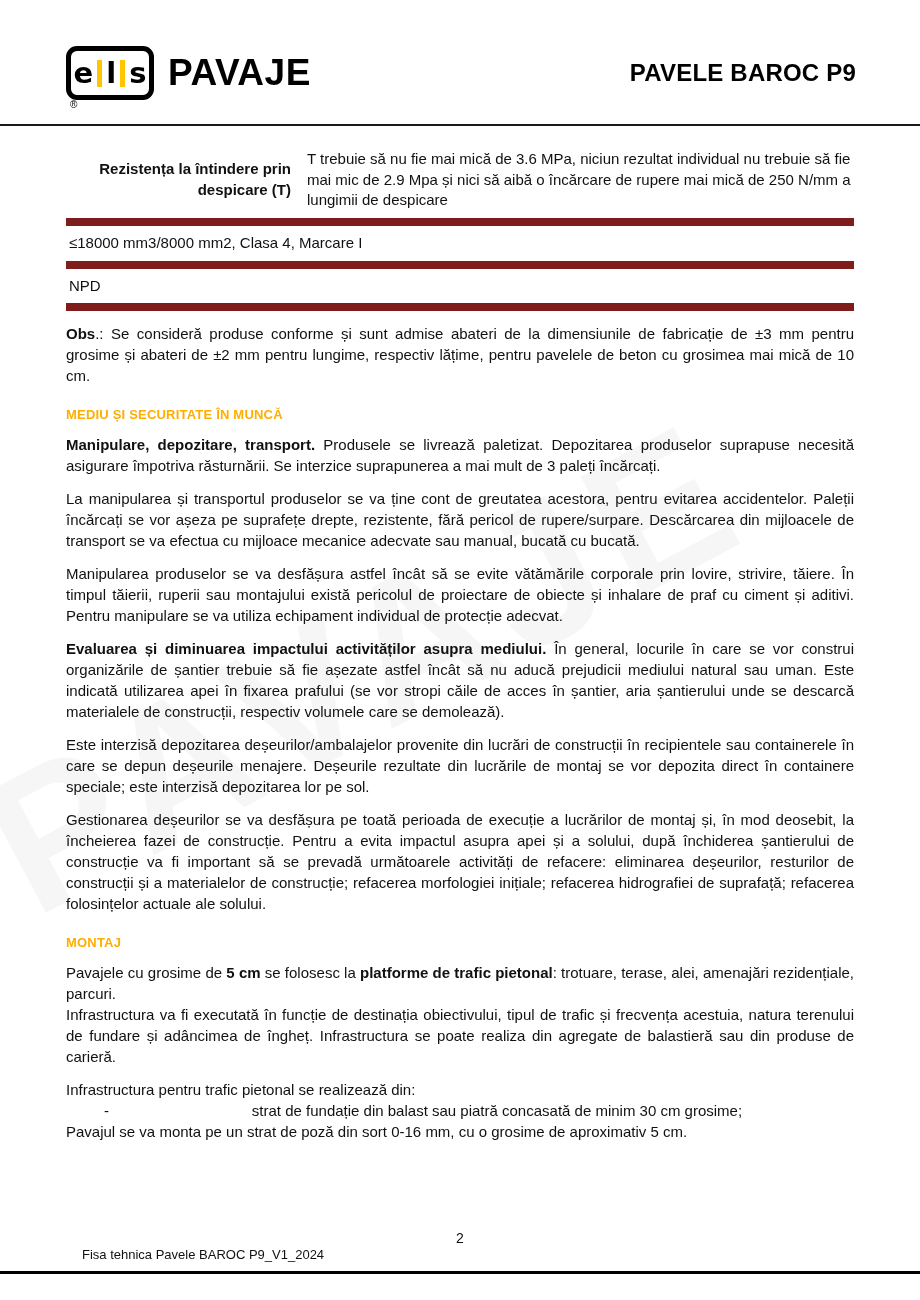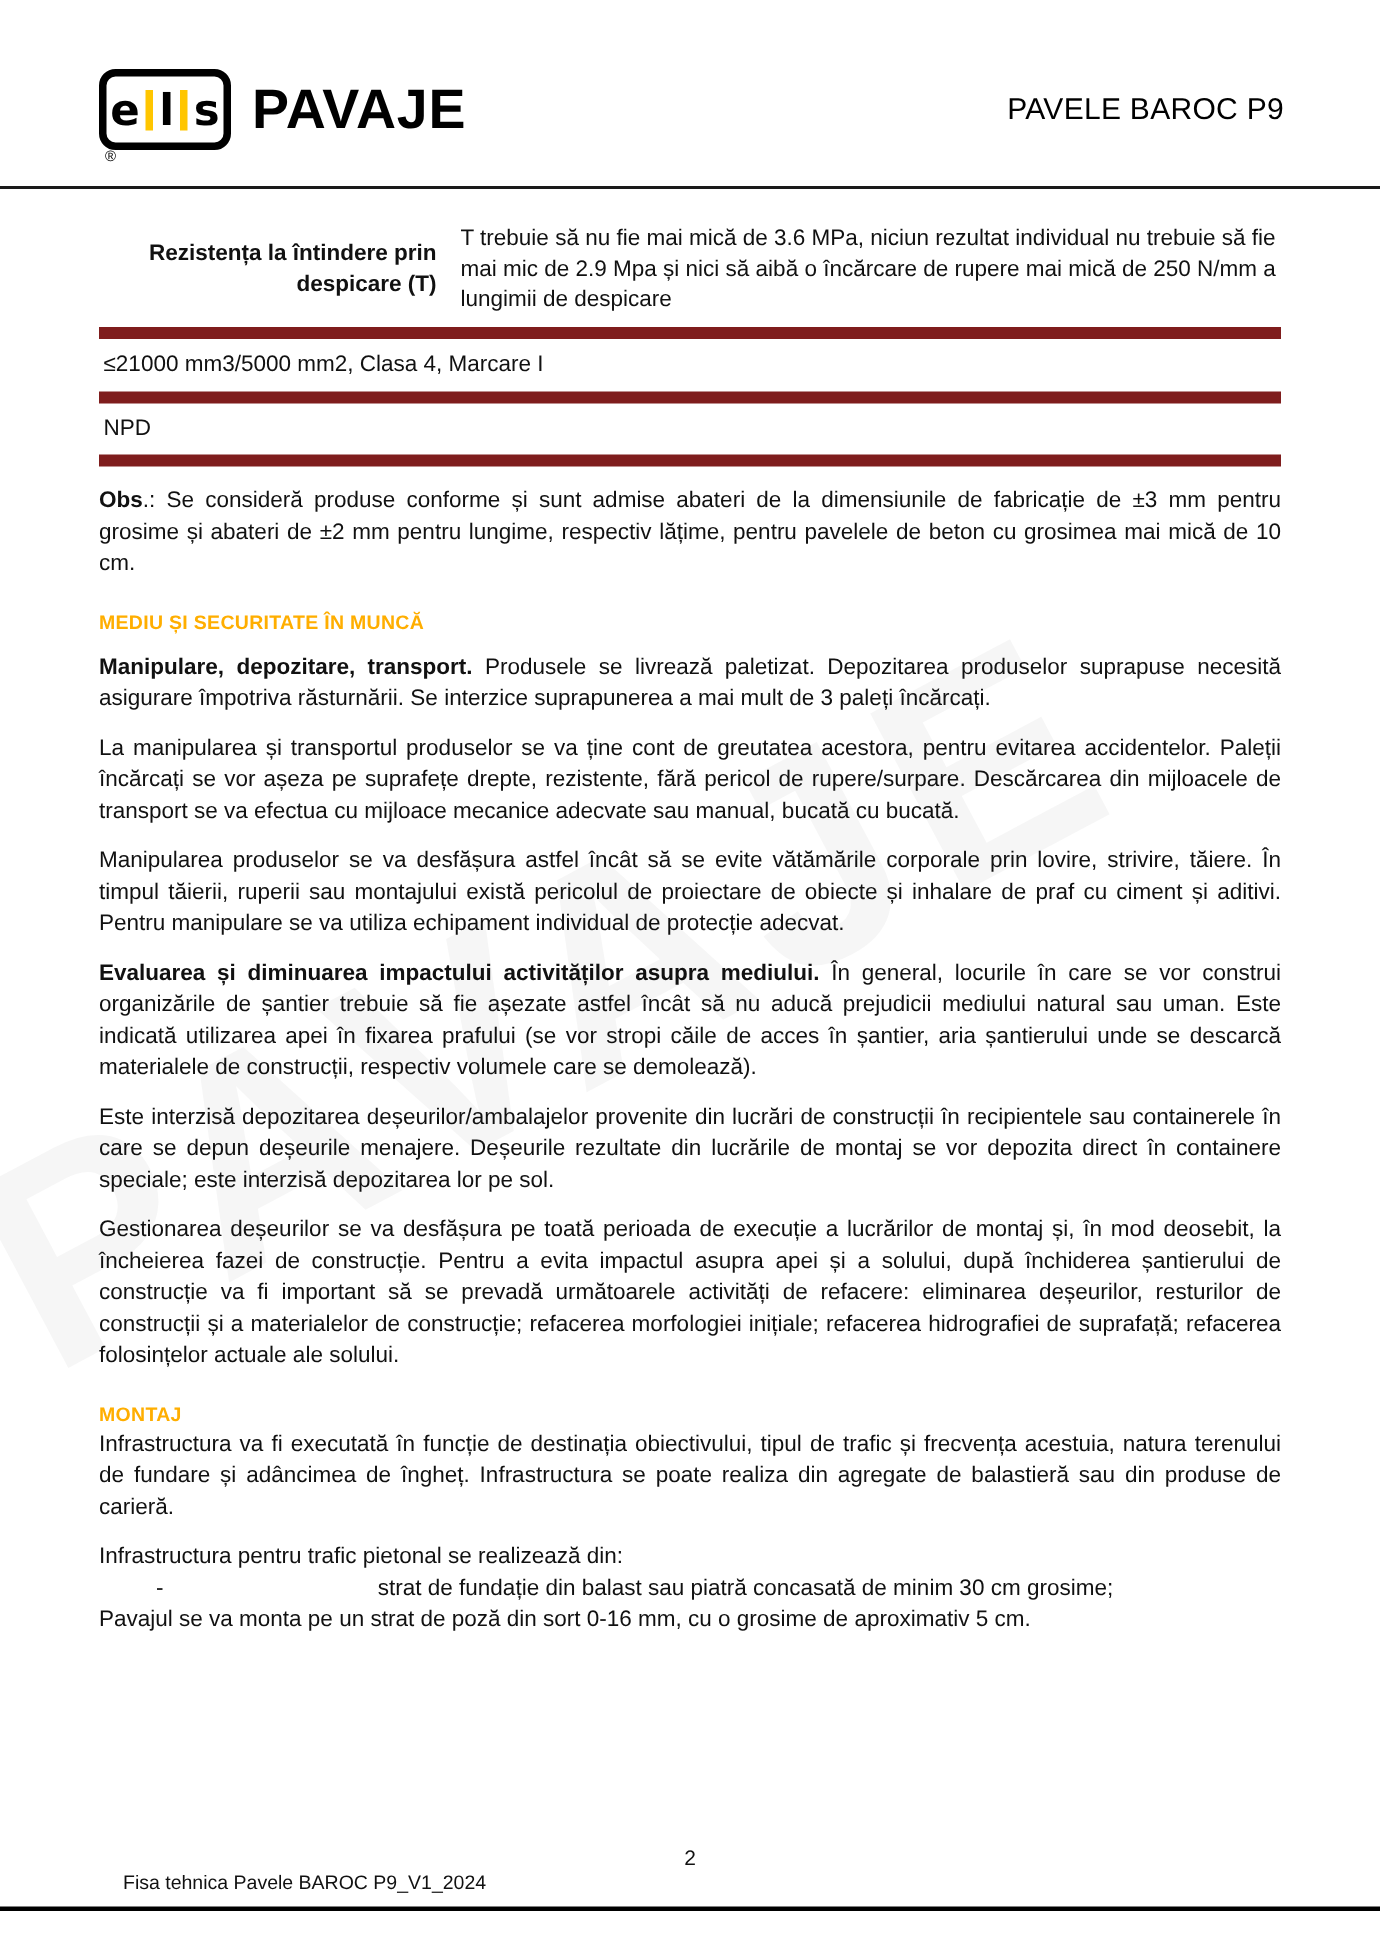--- a/index.html
+++ b/index.html
@@ -25,21 +25,21 @@
   .logo { display:flex; align-items:center; }
   .logo-mark {
     position:relative; width:88px; height:54px;
     border:5px solid #000; border-radius:11px;
     display:flex; align-items:center; justify-content:center; gap:4px;
   }
   .logo-letter { font-weight:700; font-size:29px; line-height:1; font-family:"DejaVu Sans",sans-serif; color:#000; }
   .logo-bar { width:5px; height:27px; background:#FFC600; }
   .logo-reg { position:absolute; left:-1px; bottom:-15px; font-size:10px; color:#000; }
   .logo-word { font-size:37px; font-weight:700; letter-spacing:0.5px; margin-left:14px; color:#000; }
-  .doc-title { font-size:20px; font-weight:400; letter-spacing:0.2px; color:#000; }
+  .doc-title { font-size:24px; font-weight:700; letter-spacing:0.2px; color:#000; }
   .header-rule { margin-top:24px; width:100%; height:0; border:0; border-top:2px solid #1a1a1a; position:relative; z-index:1; }
 
   
   .content { position:relative; z-index:1; padding:16px 66px 0 66px; }
 
   .spec-table { width:100%; }
   .spec-row { display:flex; align-items:center; border-bottom:8px solid #7f1d1d; padding:7px 0; }
   .spec-label { flex:0 0 238px; width:238px; font-weight:700; text-align:right; padding-right:13px; line-height:1.38; }
   .spec-value { flex:1; padding-left:3px; line-height:1.38; }
 
@@ -82,21 +82,21 @@
   <div class="header-rule"></div>
 
   <div class="content">
 
     <div class="spec-table">
       <div class="spec-row">
         <div class="spec-label">Rezistența la întindere prin despicare (T)</div>
         <div class="spec-value">T trebuie să nu fie mai mică de 3.6 MPa, niciun rezultat individual nu trebuie să fie mai mic de 2.9 Mpa și nici să aibă o încărcare de rupere mai mică de 250 N/mm a lungimii de despicare</div>
       </div>
       <div class="spec-row">
-        <div class="spec-value">≤21000 mm3/5000 mm2, Clasa 4, Marcare I</div>
+        <div class="spec-value">≤18000 mm3/8000 mm2, Clasa 4, Marcare I</div>
       </div>
       <div class="spec-row">
         <div class="spec-value">NPD</div>
       </div>
     </div>
 
     <p class="para"><b>Obs</b><span>.: Se consideră produse conforme și sunt admise abateri de la dimensiunile de fabricație de ±3 mm pentru grosime și abateri de ±2 mm pentru lungime, respectiv lățime, pentru pavelele de beton cu grosimea mai mică de 10 cm.</span></p>
 
     <div class="section-title">MEDIU ȘI SECURITATE ÎN MUNCĂ</div>
 
@@ -107,20 +107,21 @@
     <p class="para">Manipularea produselor se va desfășura astfel încât să se evite vătămările corporale prin lovire, strivire, tăiere. În timpul tăierii, ruperii sau montajului există pericolul de proiectare de obiecte și inhalare de praf cu ciment și aditivi. Pentru manipulare se va utiliza echipament individual de protecție adecvat.</p>
 
     <p class="para"><b>Evaluarea și diminuarea impactului activităților asupra mediului.</b><span> În general, locurile în care se vor construi organizările de șantier trebuie să fie așezate astfel încât să nu aducă prejudicii mediului natural sau uman. Este indicată utilizarea apei în fixarea prafului (se vor stropi căile de acces în șantier, aria șantierului unde se descarcă materialele de construcții, respectiv volumele care se demolează).</span></p>
 
     <p class="para">Este interzisă depozitarea deșeurilor/ambalajelor provenite din lucrări de construcții în recipientele sau containerele în care se depun deșeurile menajere. Deșeurile rezultate din lucrările de montaj se vor depozita direct în containere speciale; este interzisă depozitarea lor pe sol.</p>
 
     <p class="para">Gestionarea deșeurilor se va desfășura pe toată perioada de execuție a lucrărilor de montaj și, în mod deosebit, la încheierea fazei de construcție. Pentru a evita impactul asupra apei și a solului, după închiderea șantierului de construcție va fi important să se prevadă următoarele activități de refacere: eliminarea deșeurilor, resturilor de construcții și a materialelor de construcție; refacerea morfologiei inițiale; refacerea hidrografiei de suprafață; refacerea folosințelor actuale ale solului.</p>
 
     <div class="section-title">MONTAJ</div>
 
+    <p class="para"><span>Pavajele cu grosime de </span><b>5 cm</b><span> se folosesc la </span><b>platforme de trafic pietonal</b><span>: trotuare, terase, alei, amenajări rezidențiale, parcuri.</span></p>
 
     <p class="para tight">Infrastructura va fi executată în funcție de destinația obiectivului, tipul de trafic și frecvența acestuia, natura terenului de fundare și adâncimea de îngheț. Infrastructura se poate realiza din agregate de balastieră sau din produse de carieră.</p>
 
     <p class="para">Infrastructura pentru trafic pietonal se realizează din:</p>
 
     <div class="bullet-line">
       <span class="bullet-dash">-</span>
       <span class="bullet-text">strat de fundație din balast sau piatră concasată de minim 30 cm grosime;</span>
     </div>
 

